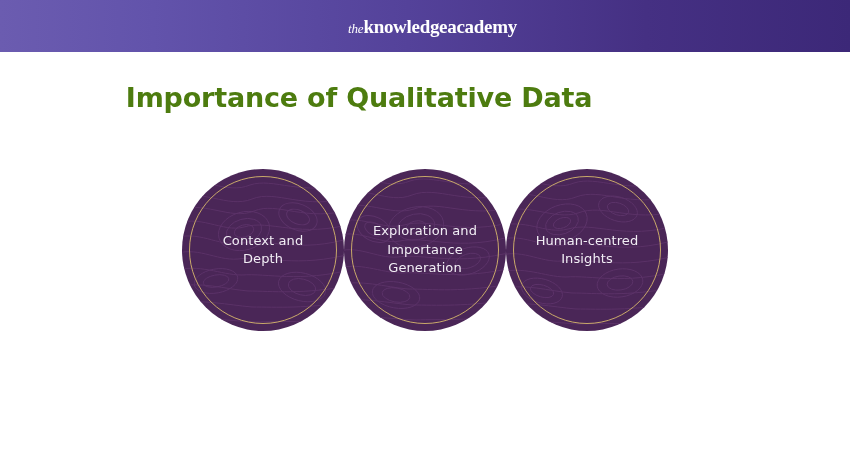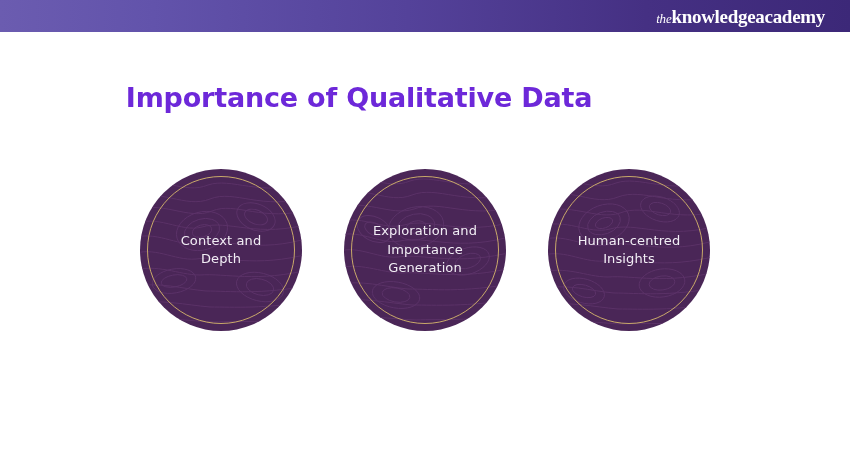--- a/index.html
+++ b/index.html
@@ -15,25 +15,25 @@
     overflow: hidden;
     position: relative;
   }
 
   
   .header-bar {
     position: absolute;
     top: 0;
     left: 0;
     width: 850px;
-    height: 32px;
+    height: 52px;
     background: linear-gradient(90deg, #6b5cb0 0%, #6253ab 18%, #54429a 48%, #453083 76%, #3c2878 100%);
     display: flex;
     align-items: center;
-    justify-content: flex-end;
+    justify-content: center;
     box-sizing: border-box;
     padding-right: 25px;
     padding-left: 40px;
   }
   .brand-logo {
     color: #ffffff;
     font-family: "Liberation Serif", serif;
     white-space: nowrap;
     line-height: 1;
     display: flex;
@@ -50,36 +50,35 @@
     letter-spacing: -0.3px;
   }
 
   
   .page-title {
     position: absolute;
     top: 82px;
     left: 0;
     width: 718px;
     text-align: center;
-    color: #6d28d9;
+    color: #4d7c0f;
     font-size: 27px;
     font-weight: bold;
     letter-spacing: -0.2px;
     font-family: "DejaVu Sans", sans-serif;
   }
 
   
   .circles-row {
     position: absolute;
     top: 169px;
     left: 0;
     width: 850px;
     display: flex;
     justify-content: center;
-    gap: 42px;
   }
   .circle-item {
     position: relative;
     width: 162px;
     height: 162px;
     border-radius: 50%;
     background: #4a2657;
     overflow: hidden;
     flex: 0 0 auto;
   }

